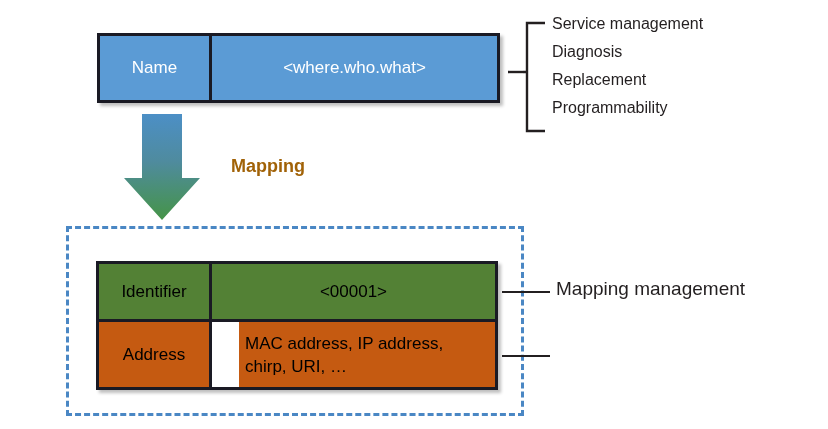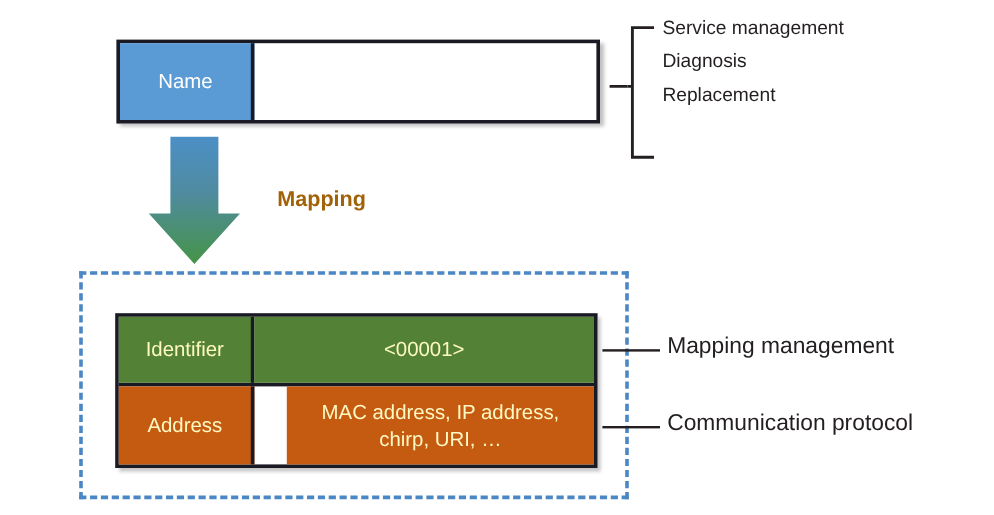--- a/index.html
+++ b/index.html
@@ -77,24 +77,23 @@
     flex-direction: column;
     box-shadow: 3px 3px 3px rgba(0,0,0,0.25);
   }
   #bottom-table .row { display: flex; box-sizing: border-box; }
   #bottom-table .row-identifier { height: 58px; border-bottom: 3px solid #1a1a24; }
   #bottom-table .row-address    { flex: 1; gap: 27px; }
   #bottom-table .cell {
     display: flex;
     align-items: center;
     justify-content: center;
-    color: #fef9c3;
+    color: #000000;
     font-size: 17px;
     box-sizing: border-box;
-    text-align: center;
     line-height: 23px;
   }
   #bottom-table .cell-key   { width: 113px; border-right: 3px solid #1a1a24; }
   #bottom-table .cell-value { flex: 1; padding: 0 6px; }
   .bg-green  { background: #538135; }
   .bg-orange { background: #c55a11; }
 
   
   .leader {
     height: 0;
@@ -111,31 +110,33 @@
   #label-things { left: 556px; top: 278px; }
   #label-comm   { left: 556px; top: 342px; }
 </style>
 </head>
 <body>
 
 <div id="canvas">
 
   <div class="abs" id="top-table">
     <div class="cell cell-key">Name</div>
+    <div class="cell cell-value">&lt;where.who.what&gt;</div>
   </div>
 
   <svg class="abs" id="top-brace" viewBox="0 0 46 114">
     <path d="M3 52 L18 52" stroke="#231f20" stroke-width="2.4" fill="none"></path>
     <path d="M40 3 L22 3 L22 52 L18 52 L22 52 L22 111 L40 111" stroke="#231f20" stroke-width="2.4" fill="none" stroke-linejoin="miter" stroke-linecap="butt"></path>
   </svg>
 
   <div class="abs" id="top-labels">
     <div>Service management</div>
     <div>Diagnosis</div>
     <div>Replacement</div>
+    <div>Programmability</div>
   </div>
 
   <svg class="abs" id="map-arrow" viewBox="0 0 80 110">
     <defs>
       <linearGradient id="arrowGrad" x1="0" y1="0" x2="0" y2="1">
         <stop offset="0%" stop-color="#4C8FC6"></stop>
         <stop offset="45%" stop-color="#4F8B9E"></stop>
         <stop offset="100%" stop-color="#459447"></stop>
       </linearGradient>
     </defs>
@@ -154,15 +155,14 @@
     <div class="row row-address">
       <div class="cell cell-key bg-orange">Address</div>
       <div class="cell cell-value bg-orange">MAC address, IP address, chirp, URI, …</div>
     </div>
   </div>
 
   <div class="abs leader" id="leader-things"></div>
   <div class="abs leader" id="leader-comm"></div>
 
   <div class="abs side-label" id="label-things">Mapping management</div>
-  <div class="abs side-label" id="label-comm">Communication protocol</div>
 
 </div>
 
 </body></html>

